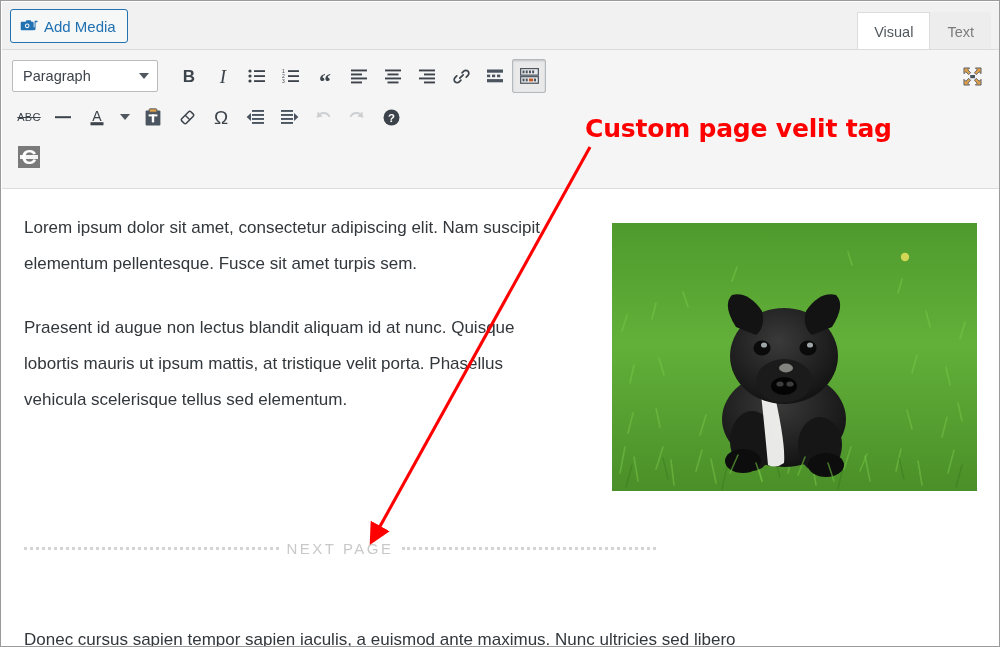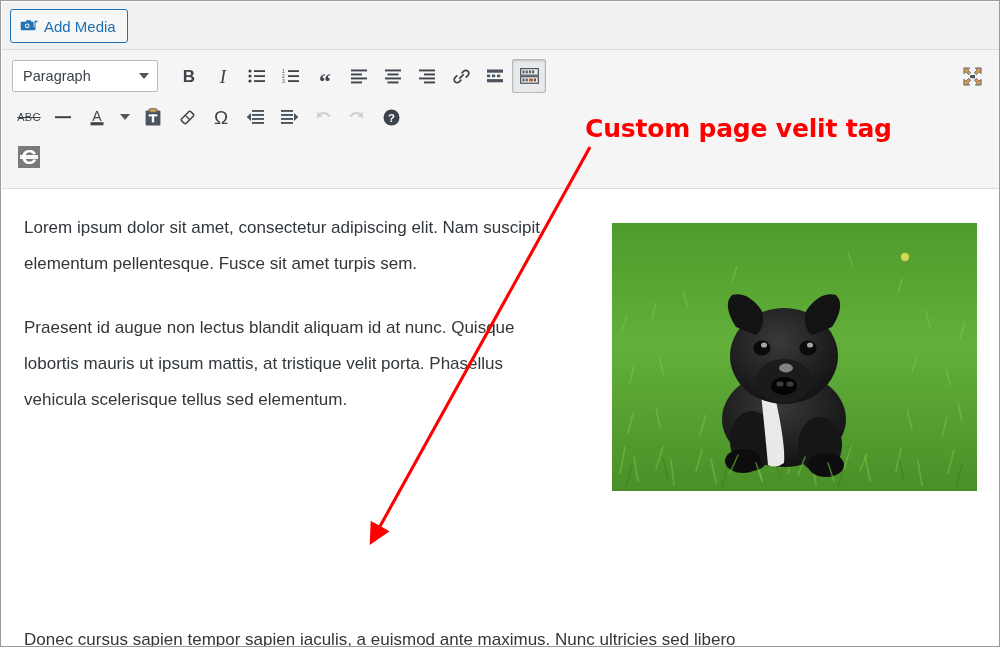--- a/index.html
+++ b/index.html
@@ -300,20 +300,28 @@
         <svg viewBox="0 0 20 20" width="18" height="18">
           <path d="M2 5.2h4.2l1-1.6h4.6l1 1.6H14c.7 0 1.2.5 1.2 1.2v7.2c0 .7-.5 1.2-1.2 1.2H2c-.7 0-1.2-.5-1.2-1.2V6.4C.8 5.7 1.3 5.2 2 5.2z" fill="#2271b1"></path>
           <circle cx="8" cy="9.8" r="2.6" fill="#f6f7f7"></circle>
           <circle cx="8" cy="9.8" r="1.4" fill="#2271b1"></circle>
           <path d="M16.2 4.2v7.3a1.6 1.6 0 1 0 1.1 1.5V6.2l2.2-.6V4.2z" fill="#2271b1"></path>
         </svg>
       </span>
       <span class="label">Add Media</span>
     </div>
 
+    <div class="tabs">
+      <div class="tab active">
+        <span>Visual</span>
+      </div>
+      <div class="tab inactive">
+        <span>Text</span>
+      </div>
+    </div>
   </div>
 
   <div class="toolbar-wrap">
 
     <div class="tb-row r2">
 
       <div class="tbtn">
         <span class="glyph-abc">ABC</span>
       </div>
 
@@ -649,20 +657,25 @@
         <g opacity="0.6" stroke="#6fc23f" stroke-width="1.5" stroke-linecap="round">
           <path d="M118 250 l8 -18"></path>
             <path d="M150 258 l-6 -18"></path>
             <path d="M186 252 l7 -18"></path>
           <path d="M222 258 l-6 -18"></path>
             <path d="M248 248 l7 -17"></path>
         </g>
       </svg>
     </div>
 
+    <div class="pagebreak">
+      <span class="dots"></span>
+      <span class="pb-label">NEXT PAGE</span>
+      <span class="dots"></span>
+    </div>
 
     <p class="para-last">Donec cursus sapien tempor sapien iaculis, a euismod ante maximus. Nunc ultricies sed libero</p>
   </div>
 
   <div class="annotation">Custom page velit tag</div>
 
   <svg class="arrow-layer" viewBox="0 0 1000 647">
     <defs>
       <marker id="arrowHead" markerWidth="7" markerHeight="7" refX="4.8" refY="3.5" orient="auto">
         <polygon points="0 0, 7 3.5, 0 7" fill="#ff0000"></polygon>

